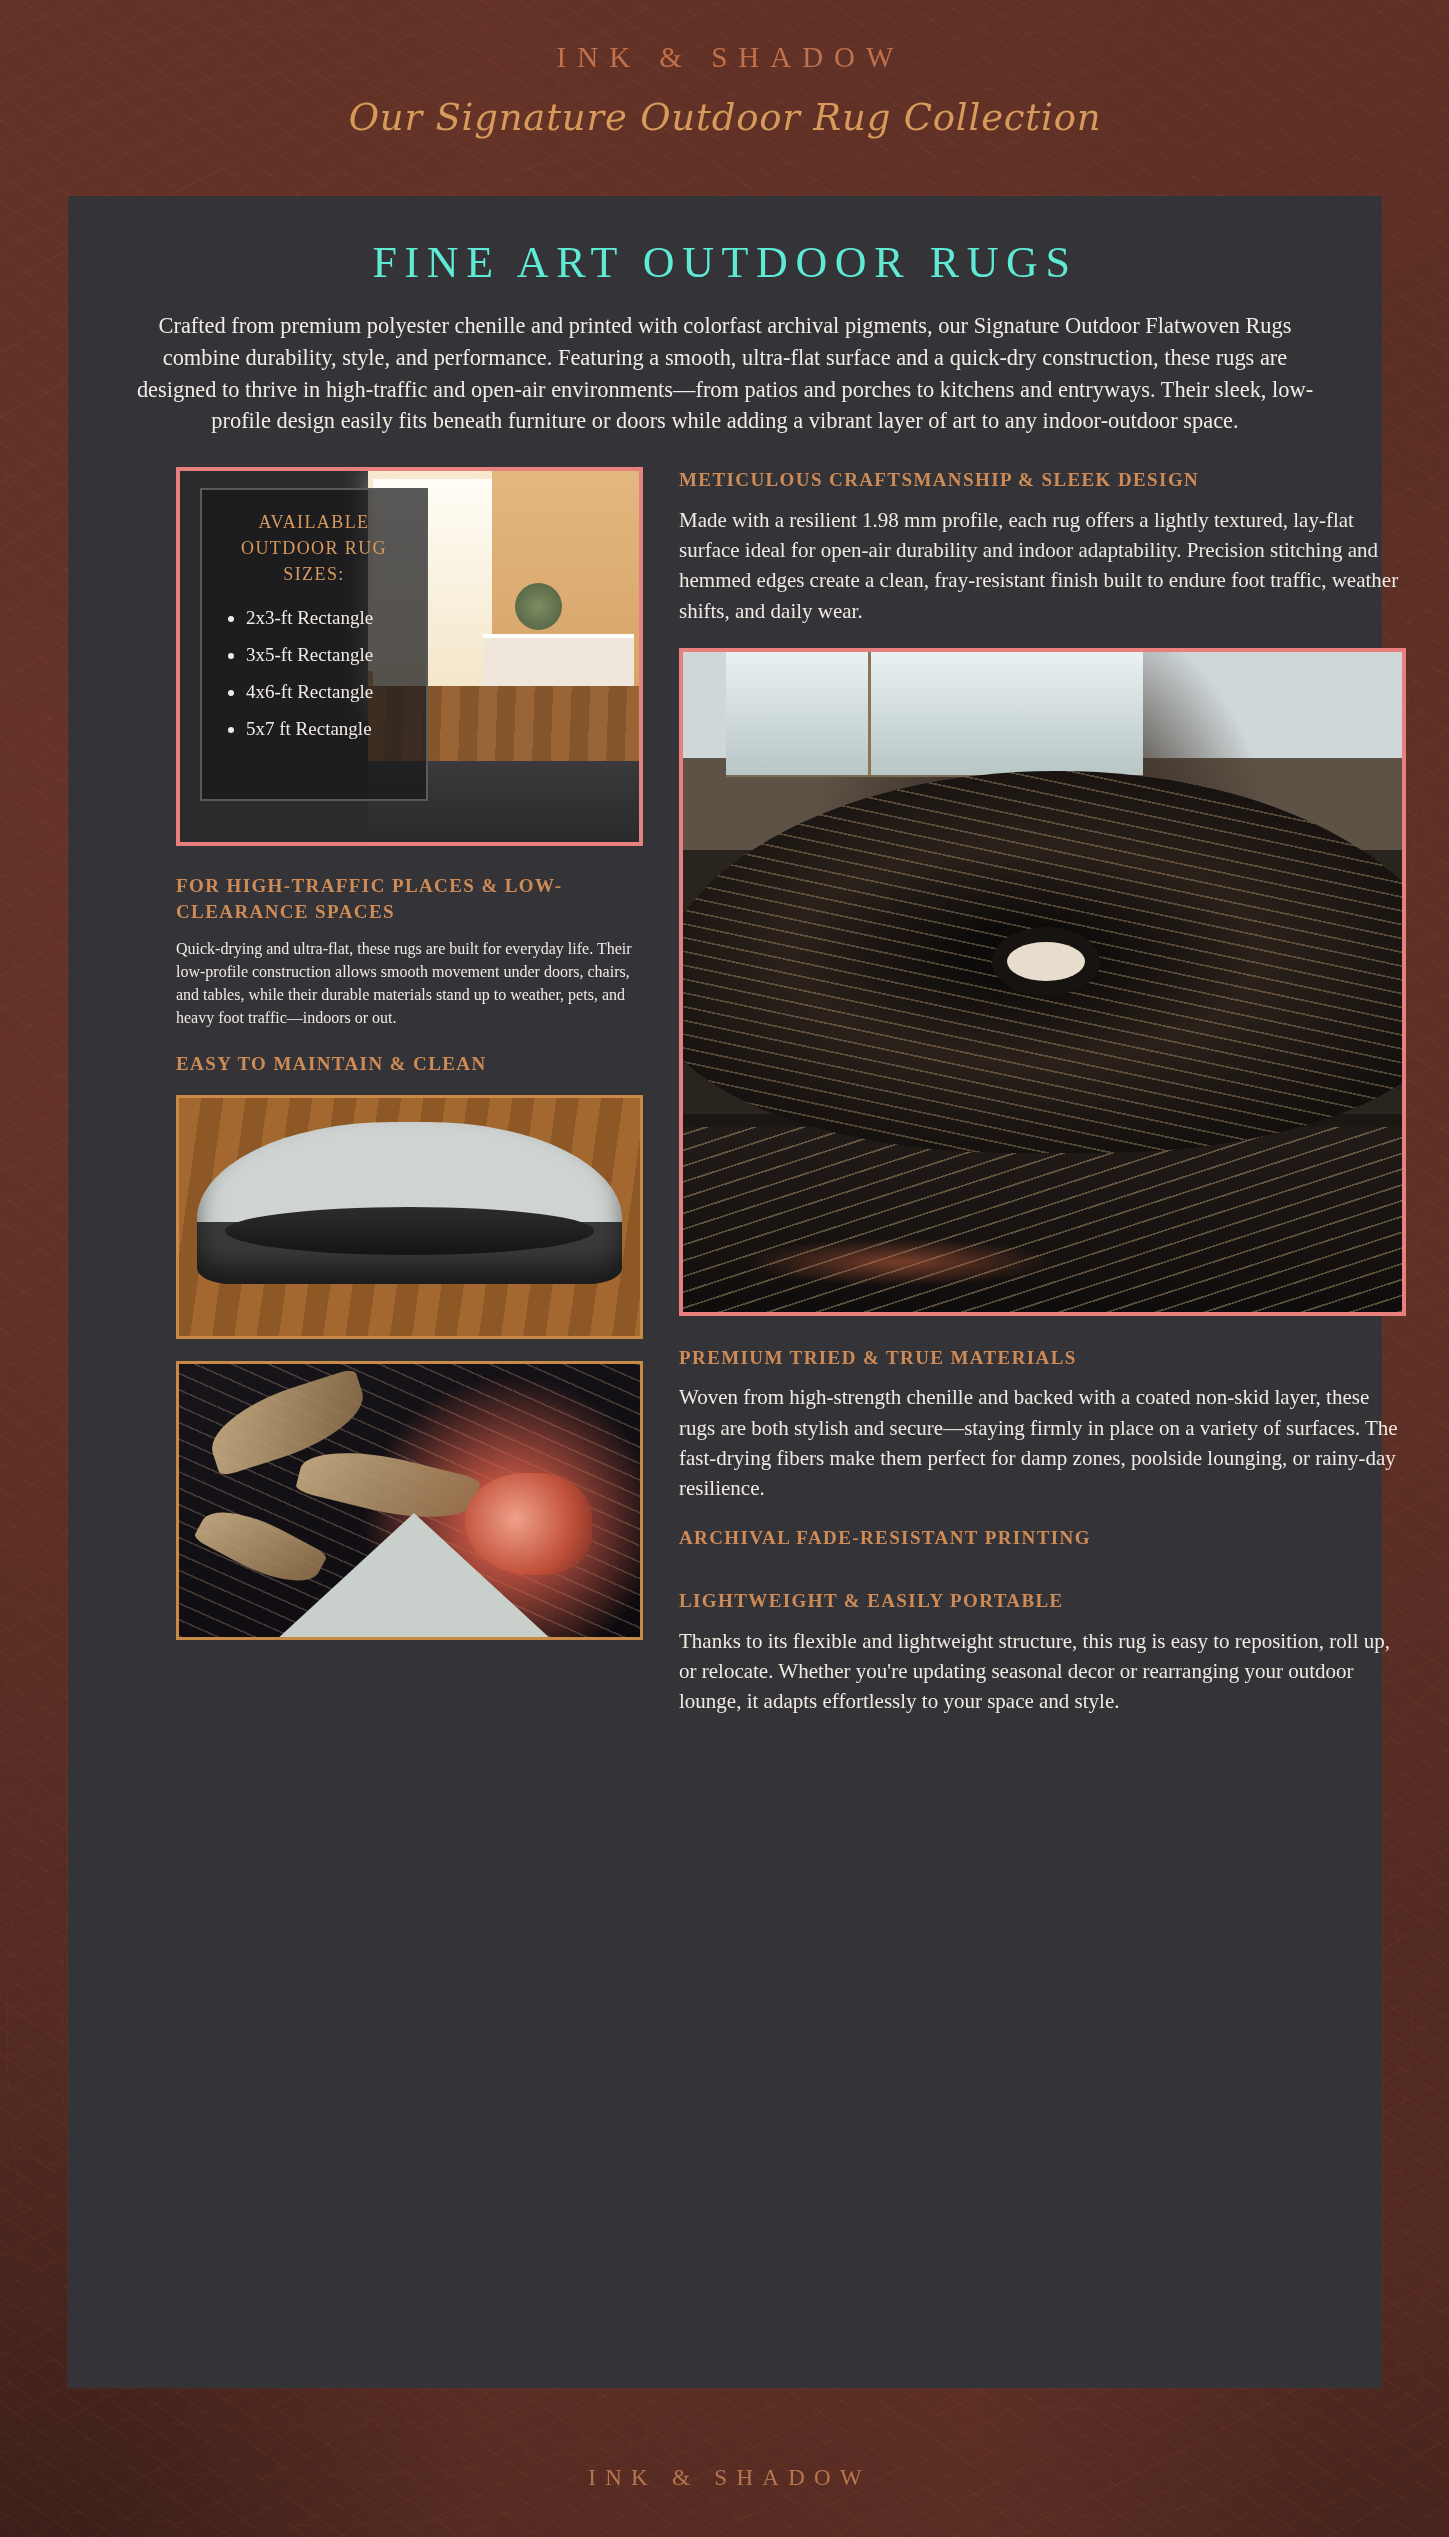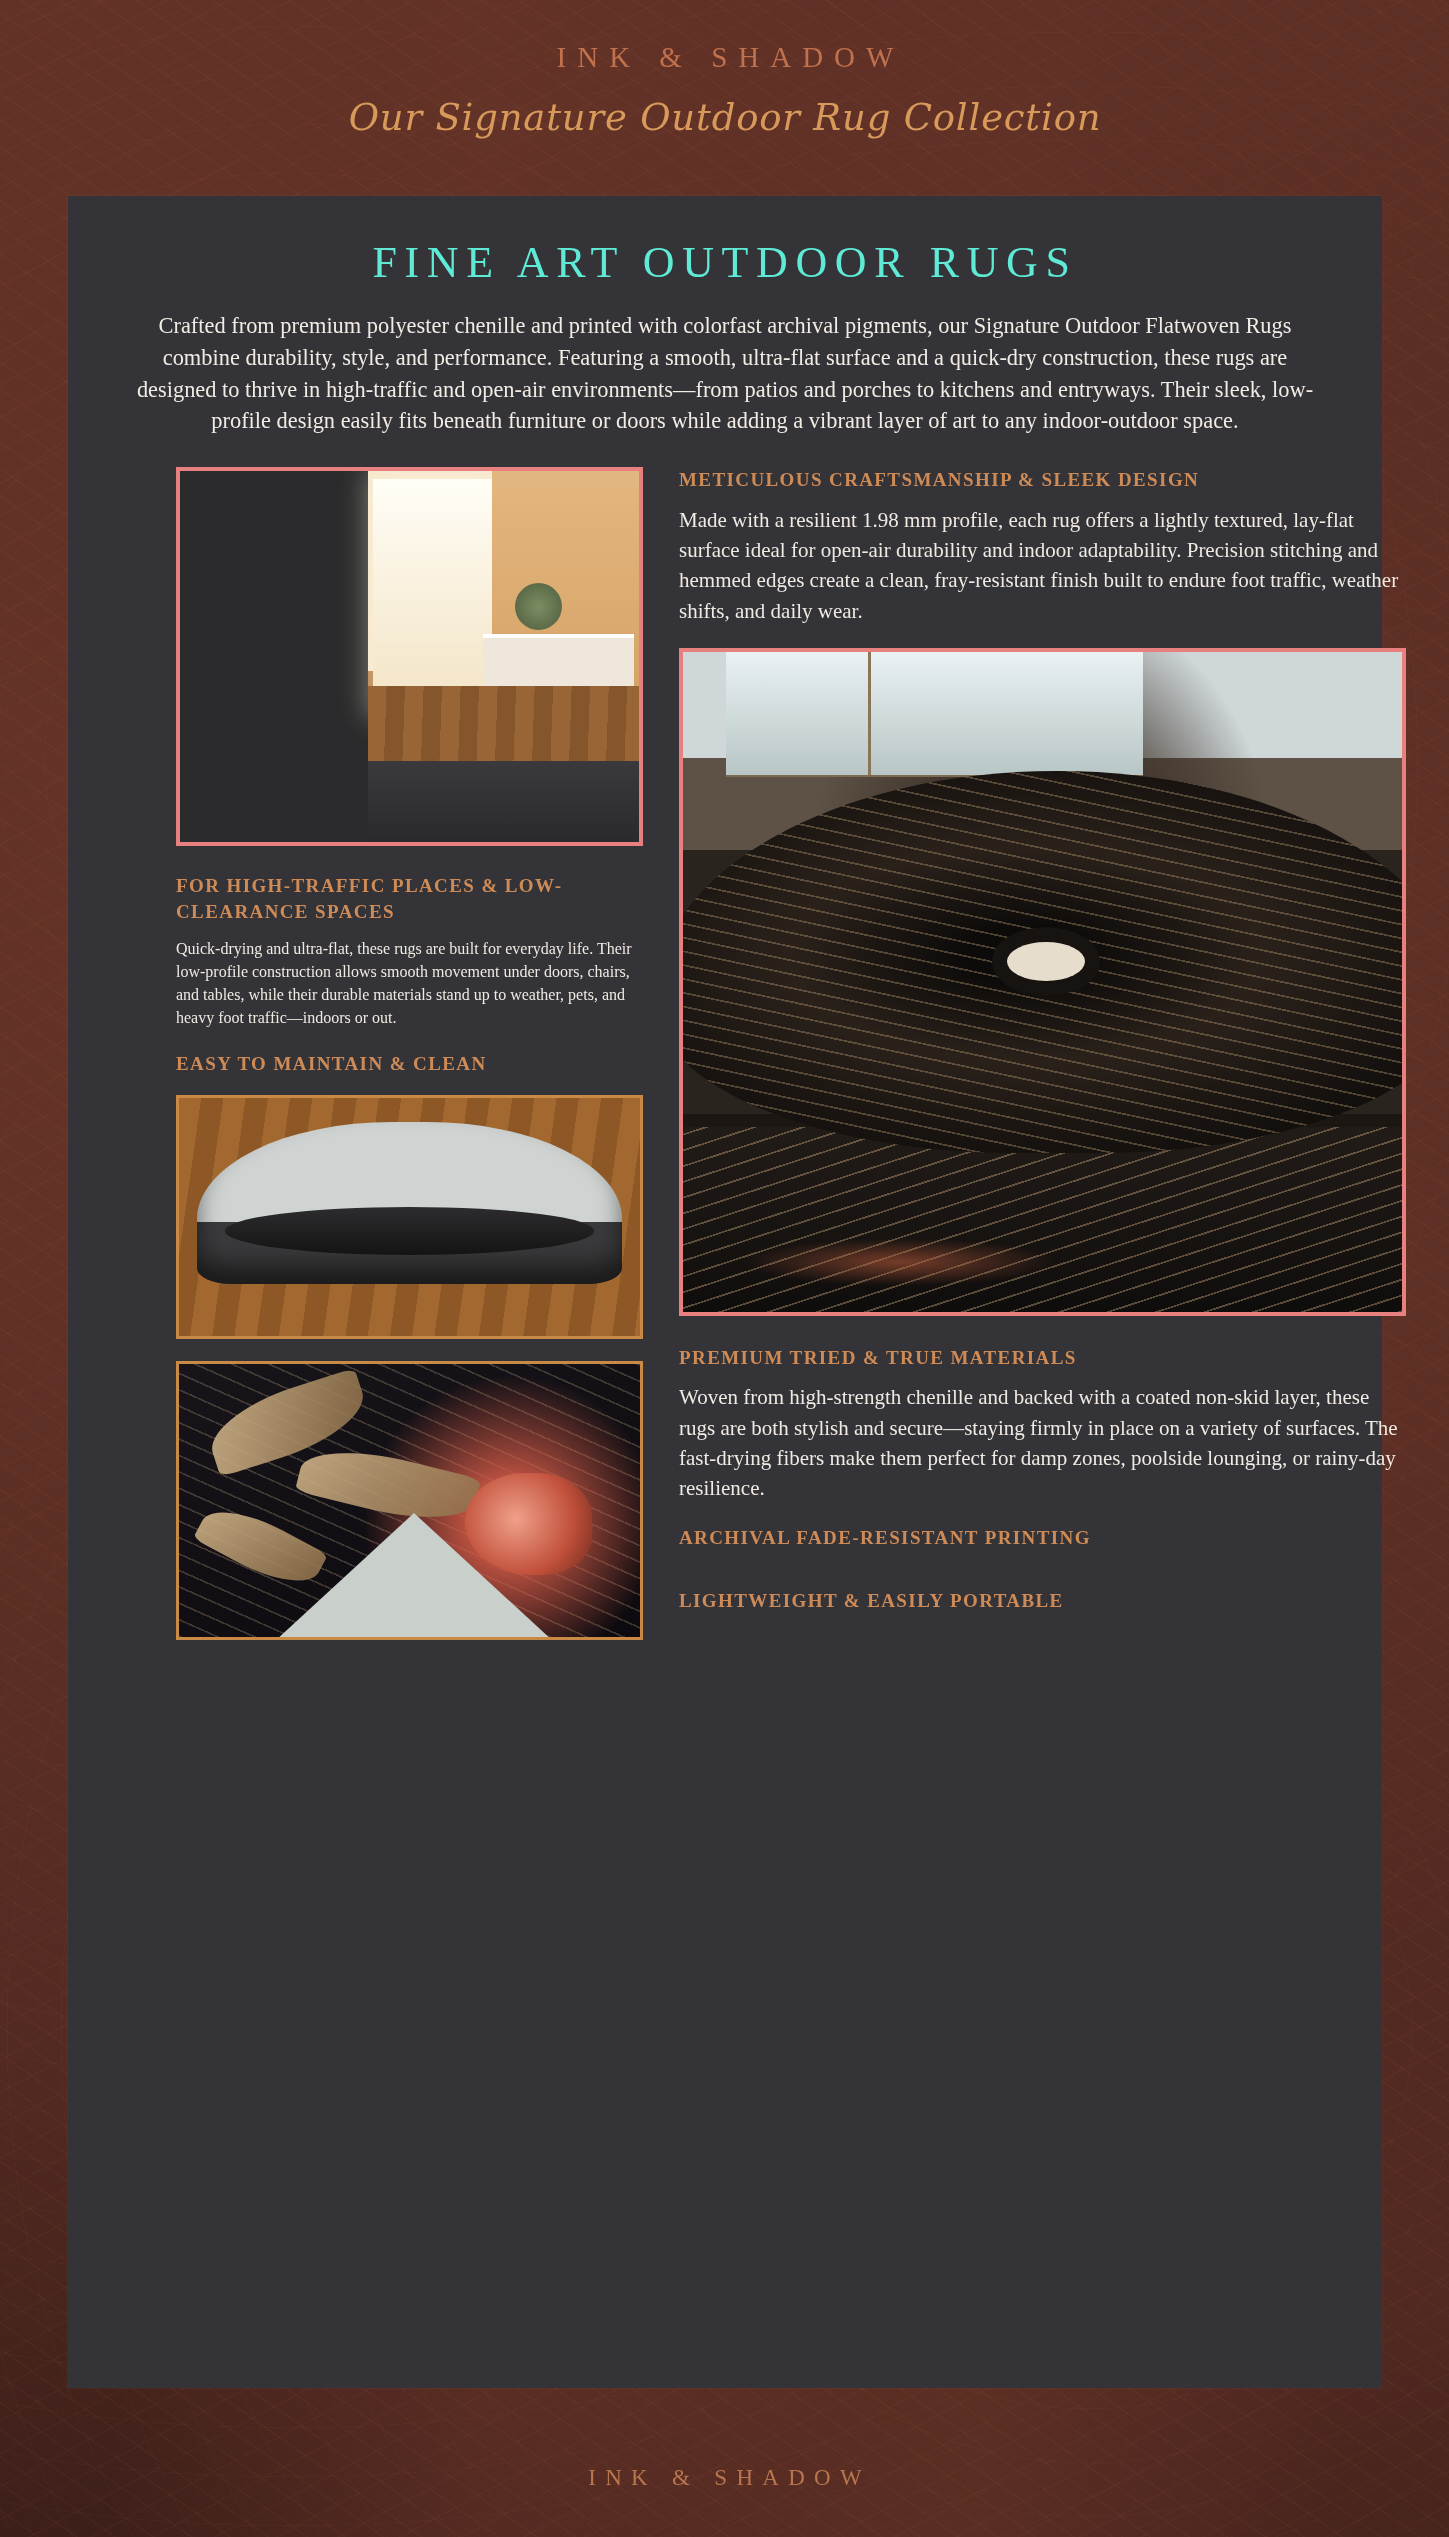--- a/index.html
+++ b/index.html
@@ -291,20 +291,29 @@
     <div class="col-left">
 
       <div class="img-frame fr-pink img-door">
         <div class="door-light"></div>
         <div class="door-wall"></div>
         <div class="door-table"></div>
         <div class="door-plant"></div>
         <div class="door-floor"></div>
         <div class="door-rug"></div>
 
+        <div class="sizes-box">
+          <div class="sizes-title">AVAILABLE OUTDOOR RUG SIZES:</div>
+          <ul class="sizes-list">
+            <li>2x3-ft Rectangle</li>
+            <li>3x5-ft Rectangle</li>
+            <li>4x6-ft Rectangle</li>
+            <li>5x7 ft Rectangle</li>
+          </ul>
+        </div>
       </div>
 
       <h3 class="sec">FOR HIGH-TRAFFIC PLACES &amp; LOW-CLEARANCE SPACES</h3>
       <p class="body">Quick-drying and ultra-flat, these rugs are built for everyday life. Their low-profile construction allows smooth movement under doors, chairs, and tables, while their durable materials stand up to weather, pets, and heavy foot traffic—indoors or out.</p>
 
       <h3 class="sec">EASY TO MAINTAIN &amp; CLEAN</h3>
 
       <div class="img-frame fr-gold img-back">
         <div class="back-rug"></div>
         <div class="back-fold"></div>
@@ -331,19 +340,20 @@
         <div class="roll-body"></div>
         <div class="roll-hole"></div>
       </div>
 
       <h3 class="sec">PREMIUM TRIED &amp; TRUE MATERIALS</h3>
       <p class="body">Woven from high-strength chenille and backed with a coated non-skid layer, these rugs are both stylish and secure—staying firmly in place on a variety of surfaces. The fast-drying fibers make them perfect for damp zones, poolside lounging, or rainy-day resilience.</p>
 
       <h3 class="sec">ARCHIVAL FADE-RESISTANT PRINTING</h3>
 
       <h3 class="sec" style="margin-top:37px;">LIGHTWEIGHT &amp; EASILY PORTABLE</h3>
+      <p class="body">Thanks to its flexible and lightweight structure, this rug is easy to reposition, roll up, or relocate. Whether you're updating seasonal decor or rearranging your outdoor lounge, it adapts effortlessly to your space and style.</p>
 
     </div>
   </div>
 </div>
 
 <div class="footer">INK &amp; SHADOW</div>
 
 
 </body></html>

